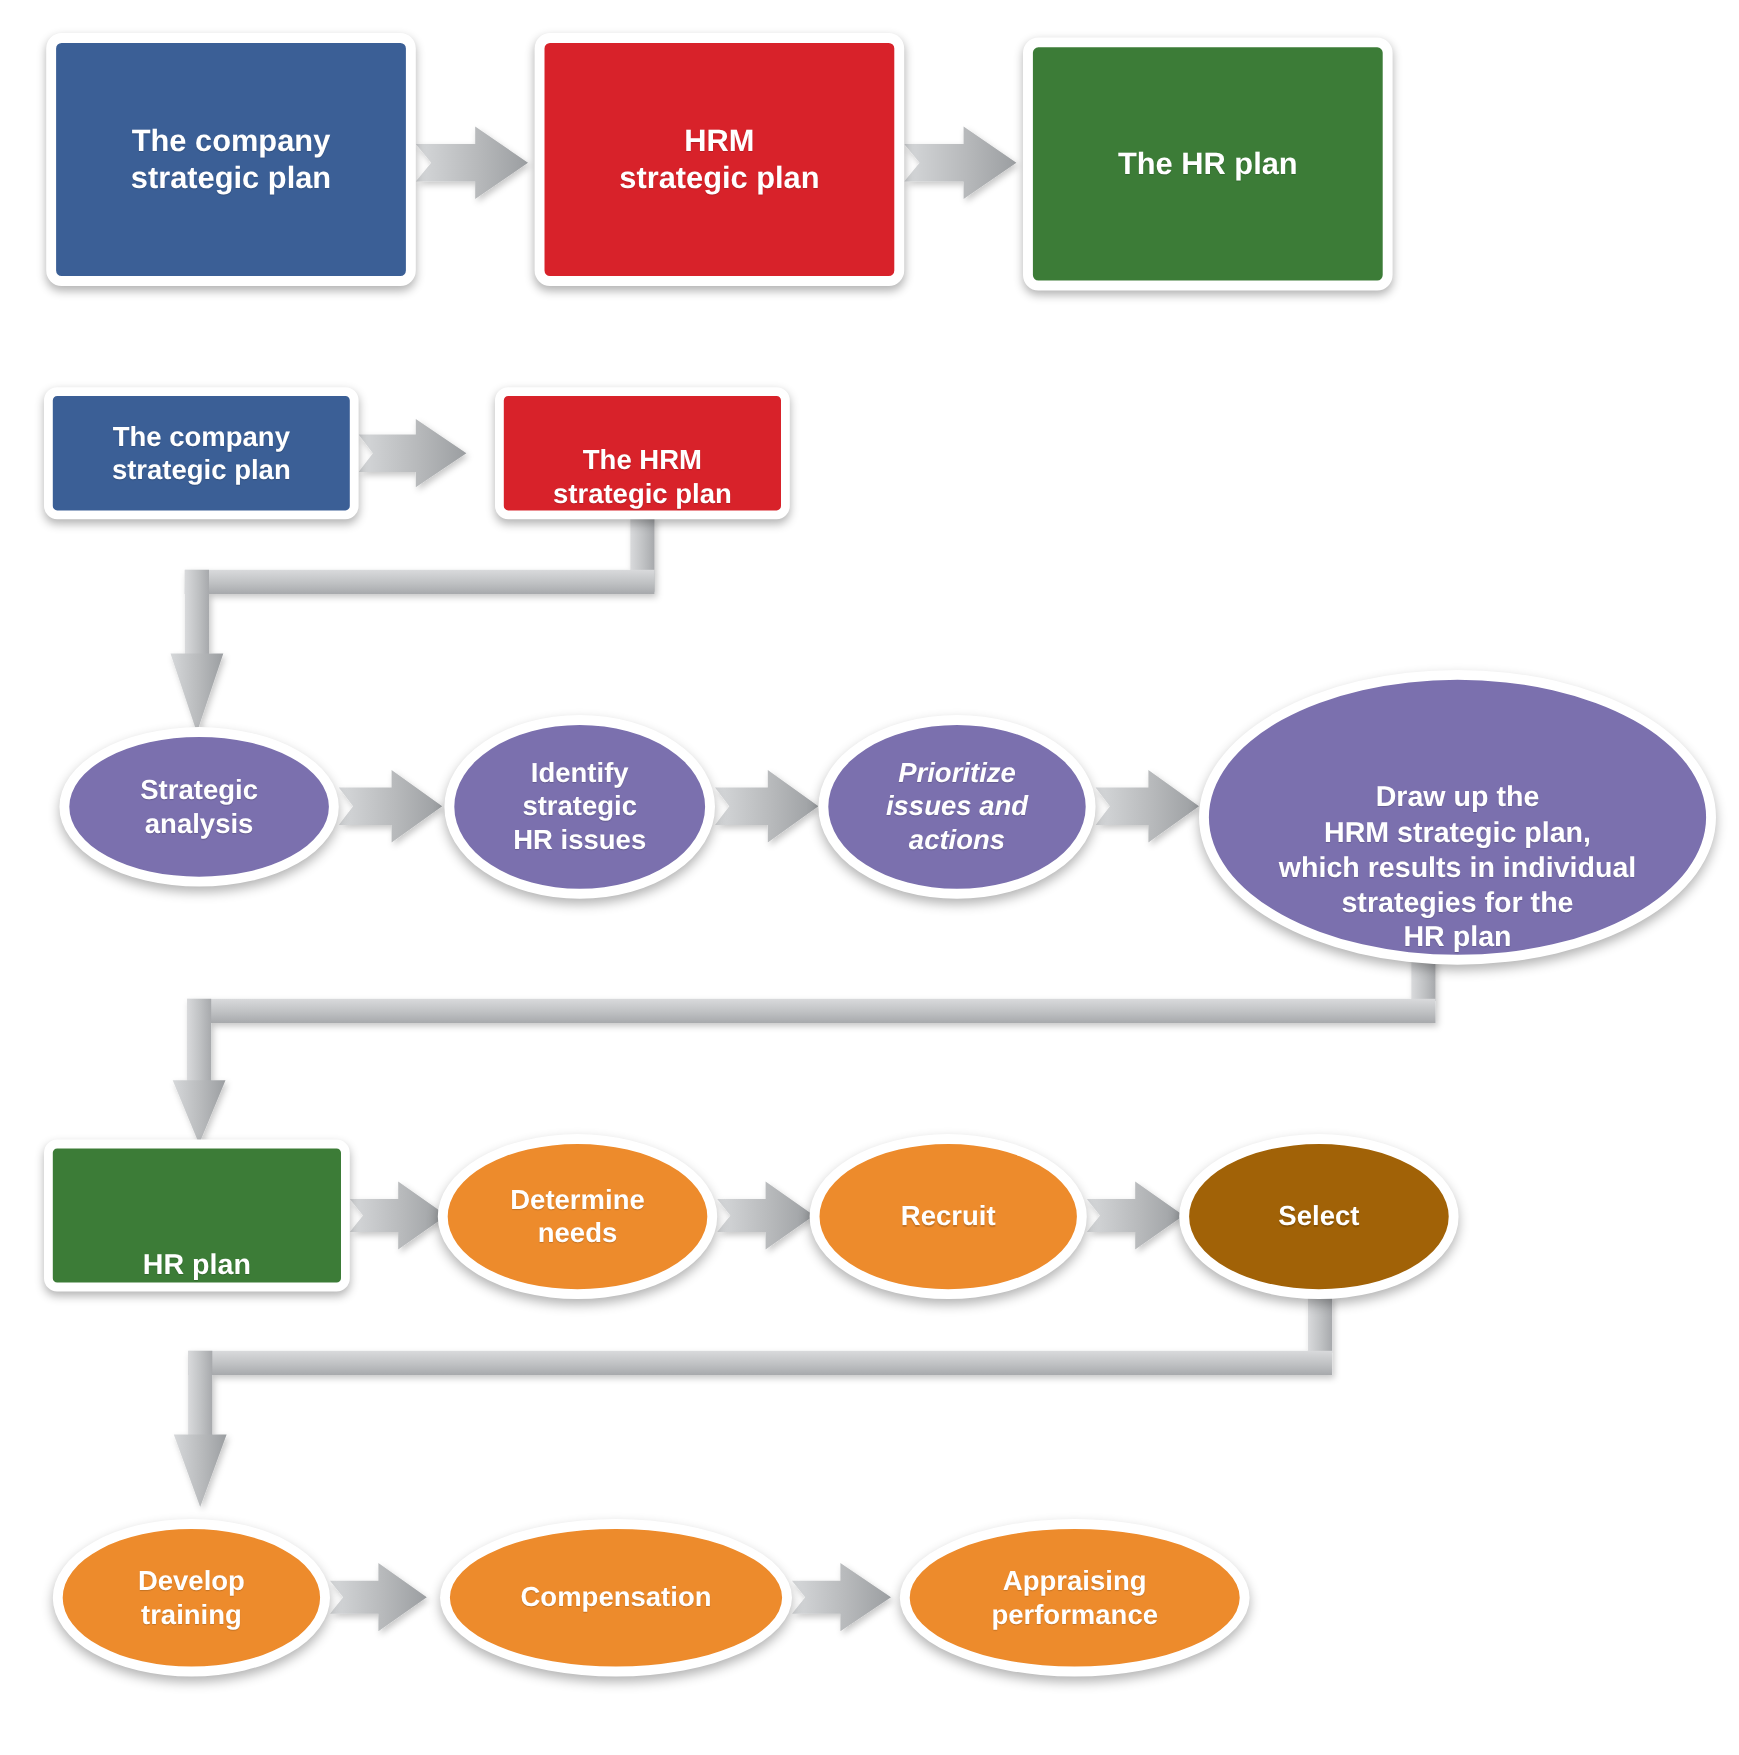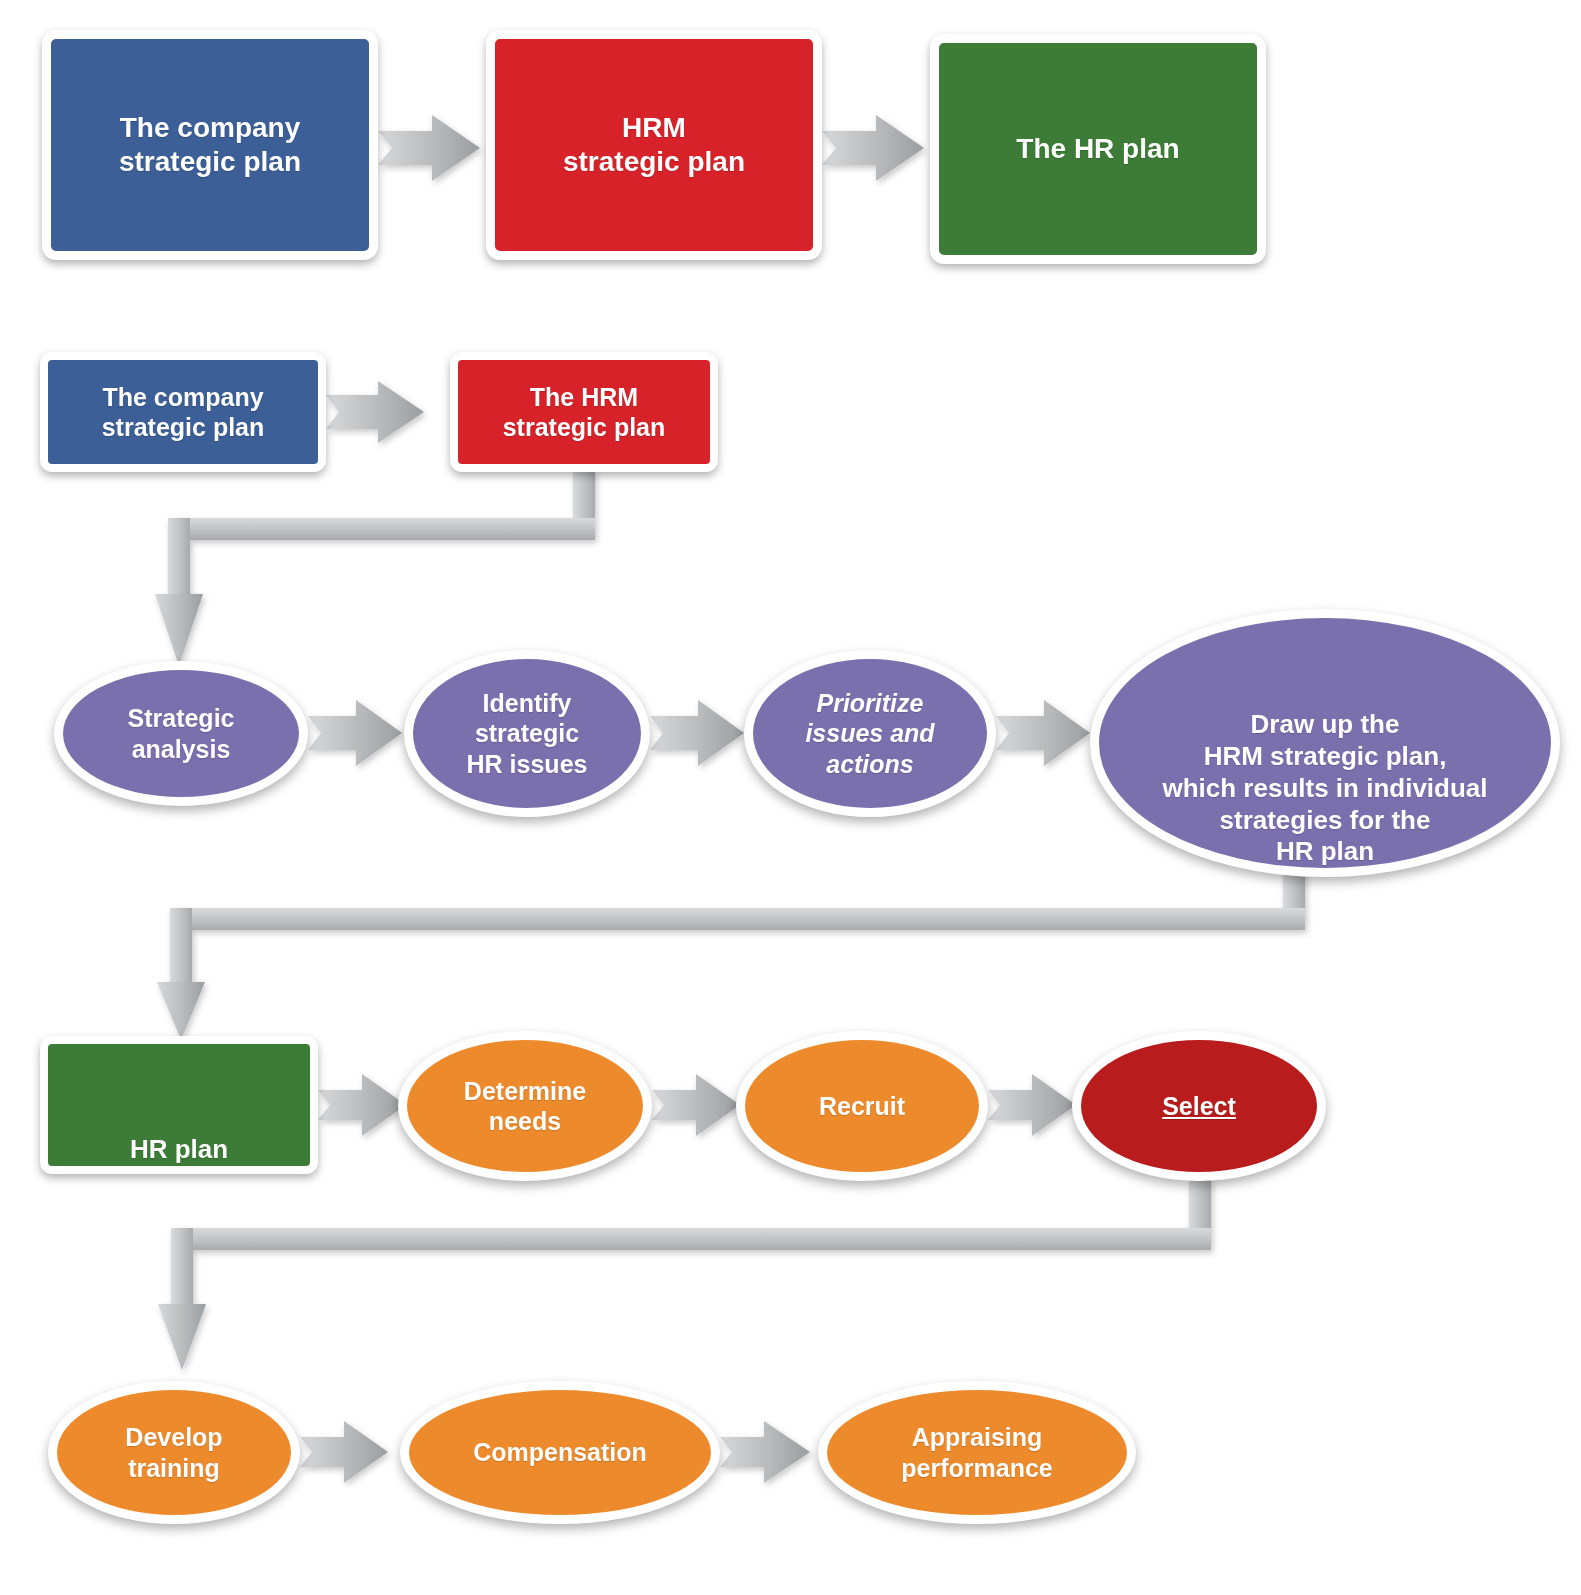--- a/index.html
+++ b/index.html
@@ -170,21 +170,21 @@
 
   <div class="node rect fs-28" style="left:930px; top:34px; width:336px; height:230px; background:#3C7C37;">
     <span class="label">The HR plan</span>
   </div>
 
   <div class="node rect small fs-25" style="left:40px; top:352px; width:286px; height:120px; background:#3B5F96;">
     <span class="label">The company
 strategic plan</span>
   </div>
 
-  <div class="node rect small fs-25" style="left:450px; top:352px; width:268px; height:120px; background:#D8222A;">
+  <div class="node rect small fs-25" style="left:450px; top:352px; width:268px; height:120px; background:#D8222A;align-items:flex-end;">
     <span class="label">The HRM
 strategic plan</span>
   </div>
 
   <div class="node ellipse fs-25" style="left:54px; top:661px; width:254px; height:145px; background:#7B70AE;">
     <span class="label">Strategic
 analysis</span>
   </div>
 
   <div class="node ellipse fs-25" style="left:404px; top:650px; width:246px; height:167px; background:#7B70AE;">
@@ -213,21 +213,21 @@
 
   <div class="node ellipse fs-25" style="left:398px; top:1031px; width:254px; height:150px; background:#ED8B2C;">
     <span class="label">Determine
 needs</span>
   </div>
 
   <div class="node ellipse fs-25" style="left:736px; top:1031px; width:252px; height:150px; background:#ED8B2C;">
     <span class="label">Recruit</span>
   </div>
 
-  <div class="node ellipse fs-25" style="left:1072px; top:1031px; width:254px; height:150px; background:#b91c1c;text-decoration:underline;">
+  <div class="node ellipse fs-25" style="left:1072px; top:1031px; width:254px; height:150px; background:#a16207;">
     <span class="label">Select</span>
   </div>
 
   <div class="node ellipse fs-25" style="left:48px; top:1381px; width:252px; height:143px; background:#ED8B2C;">
     <span class="label">Develop
 training</span>
   </div>
 
   <div class="node ellipse fs-25" style="left:400px; top:1381px; width:320px; height:143px; background:#ED8B2C;">
     <span class="label">Compensation</span>

